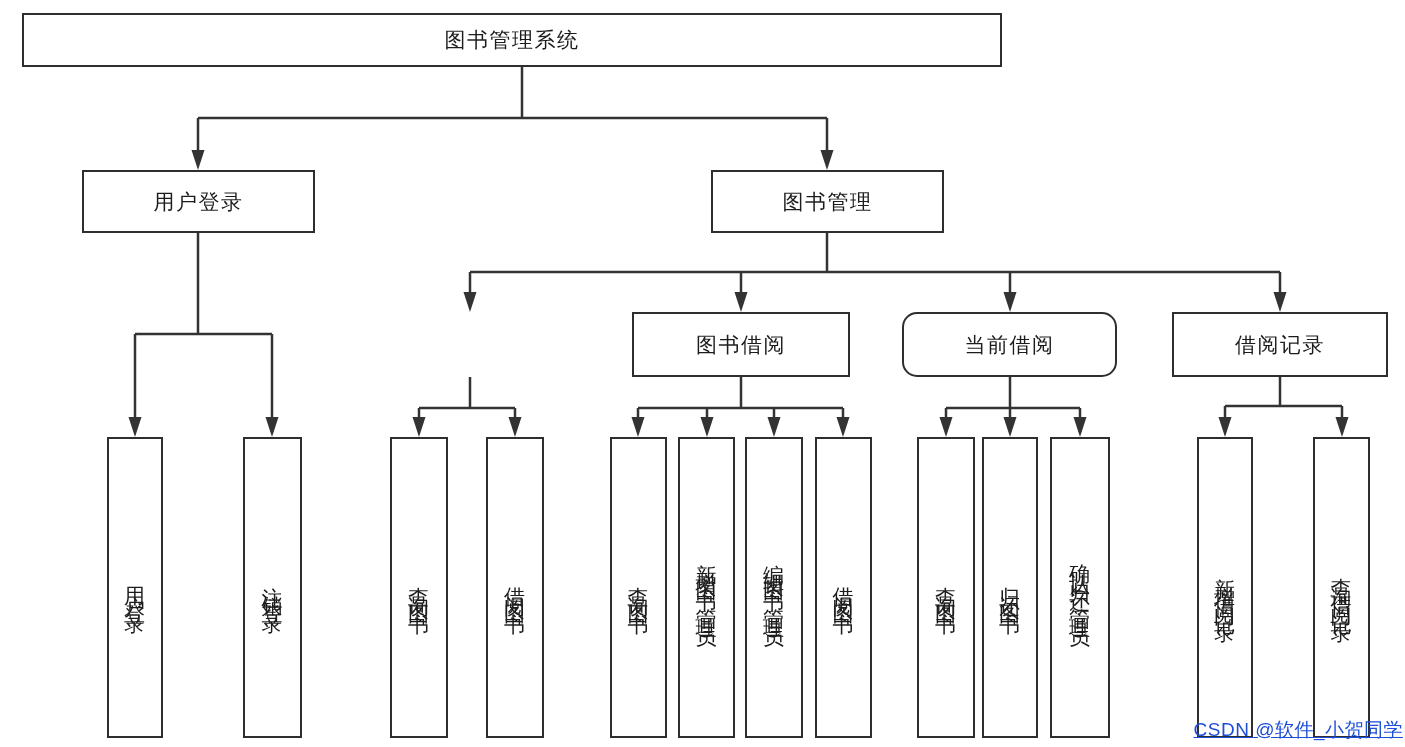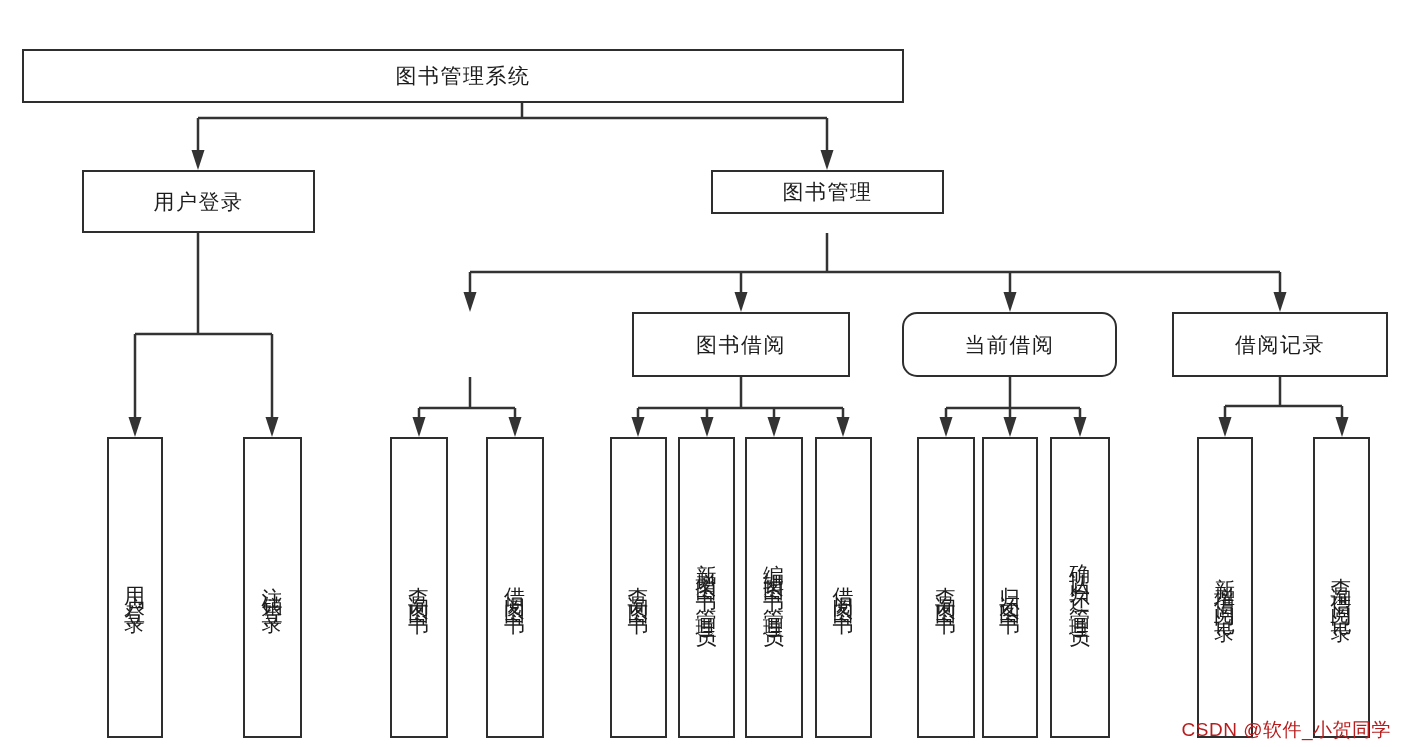--- a/index.html
+++ b/index.html
@@ -43,25 +43,26 @@
   .leaf .vtext {
     writing-mode: vertical-rl;
     text-orientation: mixed;
     font-size: 21px;
     letter-spacing: 9px;
     color: #1c1c1c;
     line-height: 1;
   }
   .watermark {
     position: absolute;
-    right: 14px;
+    right: 2px;
     top: 717px;
     font-size: 19px;
     letter-spacing: 0.5px;
-    color: #b91c1c;
+    color: #1d4ed8;
+    text-decoration: underline;
   }
 </style>
 </head>
 <body>
 
 <div class="canvas">
 
   <svg class="wires" width="1405" height="747" viewBox="0 0 1405 747" xmlns="http://www.w3.org/2000/svg">
     <g stroke="#333333" stroke-width="2.5" fill="none">
 
@@ -102,28 +103,28 @@
 
       <polygon points="939.5,417 952.5,417 946,437"></polygon>
       <polygon points="1003.5,417 1016.5,417 1010,437"></polygon>
       <polygon points="1073.5,417 1086.5,417 1080,437"></polygon>
 
       <polygon points="1218.5,417 1231.5,417 1225,437"></polygon>
       <polygon points="1335.5,417 1348.5,417 1342,437"></polygon>
     </g>
   </svg>
 
-  <div class="node" style="left:22px; top:13px; width:882px; height:54px;margin-top:36px;">
+  <div class="node" style="left:22px; top:13px; width:980px; height:54px;">
     <span>图书管理系统</span>
   </div>
 
   <div class="node" style="left:82px; top:170px; width:233px; height:63px;">
     <span>用户登录</span>
   </div>
-  <div class="node" style="left:711px; top:170px; width:233px; height:44px;">
+  <div class="node" style="left:711px; top:170px; width:233px; height:63px;">
     <span>图书管理</span>
   </div>
 
   <div class="node" style="left:632px; top:312px; width:218px; height:65px;">
     <span>图书借阅</span>
   </div>
   <div class="node" style="left:902px; top:312px; width:215px; height:65px;border-radius:15px;">
     <span>当前借阅</span>
   </div>
   <div class="node" style="left:1172px; top:312px; width:216px; height:65px;">

